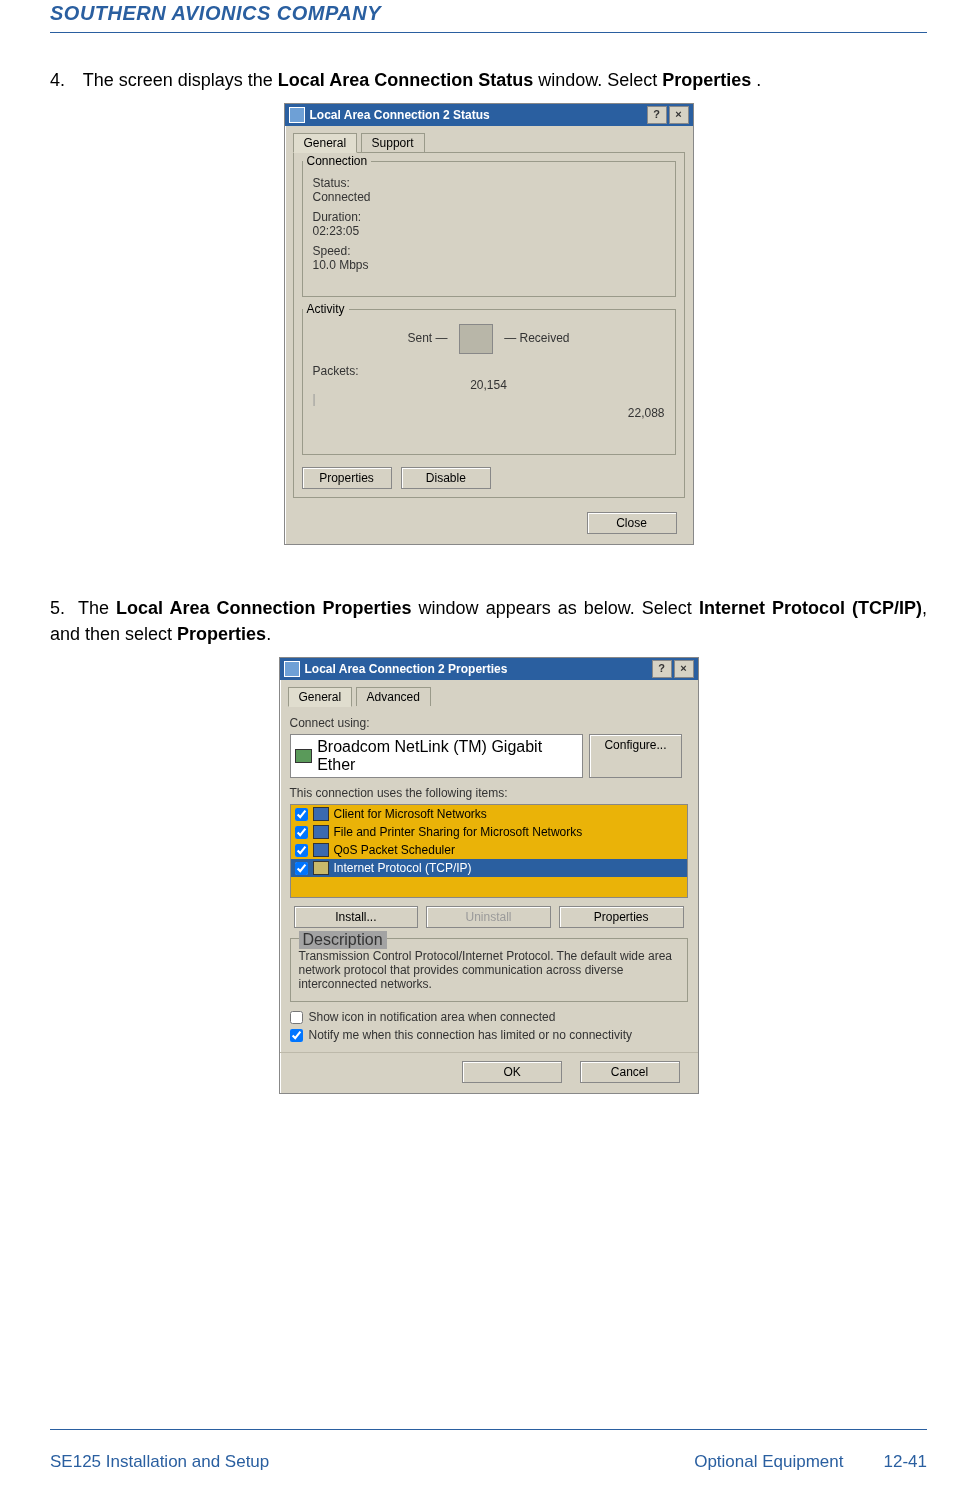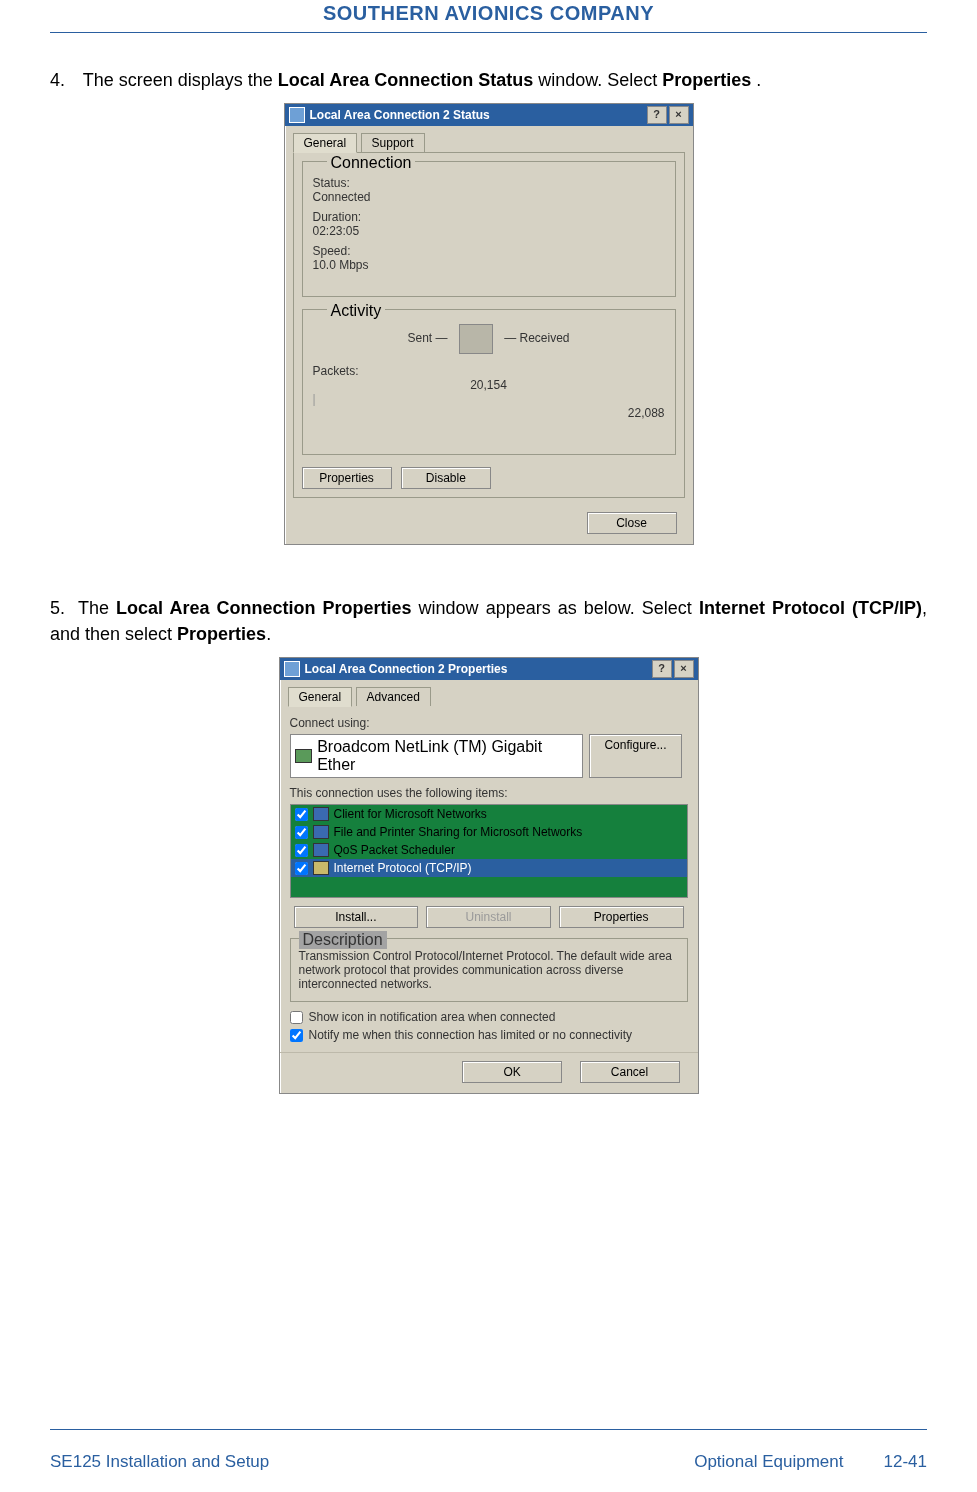--- a/index.html
+++ b/index.html
@@ -14,22 +14,23 @@
     position: relative;
     height: 1492px;
     box-sizing: border-box;
   }
   .top-rule {
     border-top: 1px solid #2a5fa0;
     margin-top: 5px;
   }
   .brand {
     color: #2a5fa0;
+    font-style: italic;
     font-weight: bold;
-    text-align: center;
+    text-align: left;
     font-size: 20px;
     letter-spacing: 0.5px;
     padding: 2px 0 2px 0;
   }
   .step {
     font-size: 18px;
     line-height: 1.45;
     margin-top: 34px;
   }
   .step .num {
@@ -106,24 +107,24 @@
     padding: 8px;
   }
   .groupbox {
     border: 1px solid #9a9a8a;
     margin-bottom: 12px;
     padding: 8px 10px 16px 10px;
     position: relative;
   }
   .groupbox .legend {
     position: absolute;
-    top: -8px; left: 24px;
+    top: -8px; left: 0;
     background: #d6d2c4;
     padding: 0 4px;
-    font-size: 16px;
+    font-size: 12px;
   }
   .row { display:flex; justify-content: space-between; margin-top:6px; font-size:12px; color:#333;flex-direction:column;}
   .activity-center {
     text-align:center; margin: 6px 0 10px 0; font-size:12px; color:#333;
   }
   .activity-center .icon {
     display:inline-block; width:32px; height:28px; background:#b8b6a8; border:1px solid #888; vertical-align:middle; margin:0 8px;
   }
   .btn {
     display:inline-block;
@@ -154,21 +155,21 @@
     background:#fff;
     border:1px solid #888;
     padding:3px 4px;
     font-size:16px;
     display:flex; align-items:center; gap:5px;
   }
   .adapter-box .nic {
     width:16px;height:12px;background:#5a9a5a;border:1px solid #333;
   }
   .listbox {
-    background:#15803d; border:1px solid #888;
+    background:#eab308; border:1px solid #888;
     height: 92px; overflow:hidden;
     font-size:12px;
     margin-bottom:8px;
   }
   .li {
     display:flex; align-items:center; gap:5px; padding:2px 4px;
   }
   .li input { margin:0; }
   .li .svc { width:14px;height:12px;background:#3a6ab0;border:1px solid #333; }
   .li.sel { background:#2a5fa0; color:#fff; }

